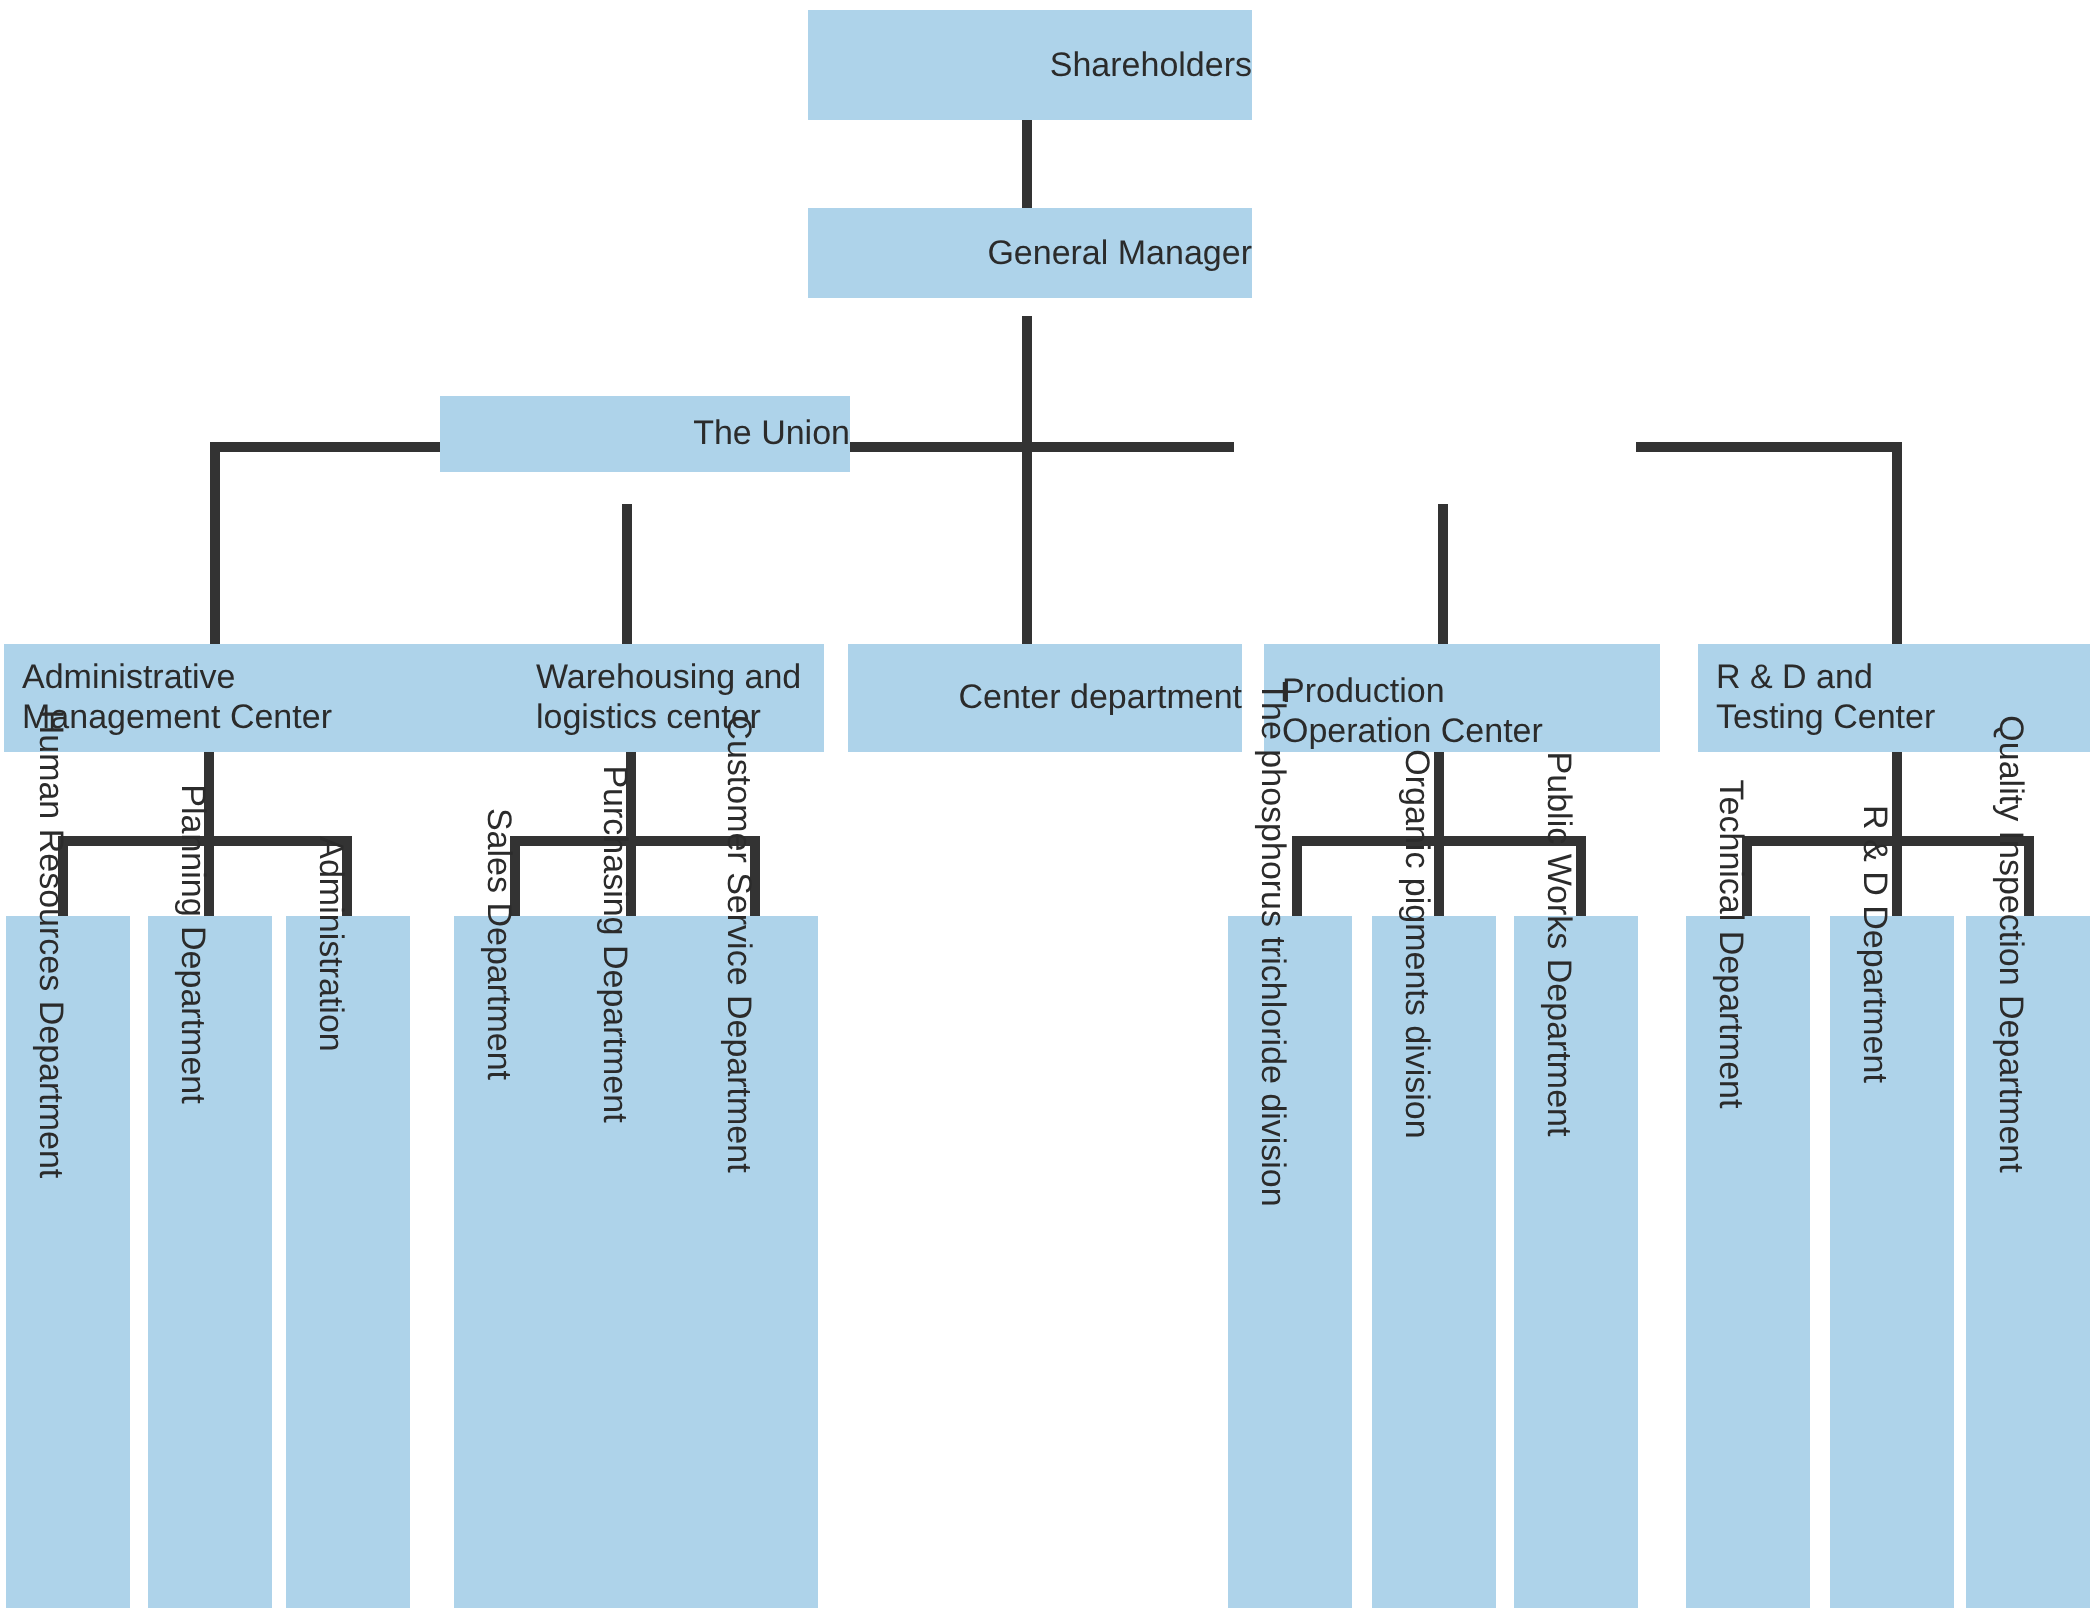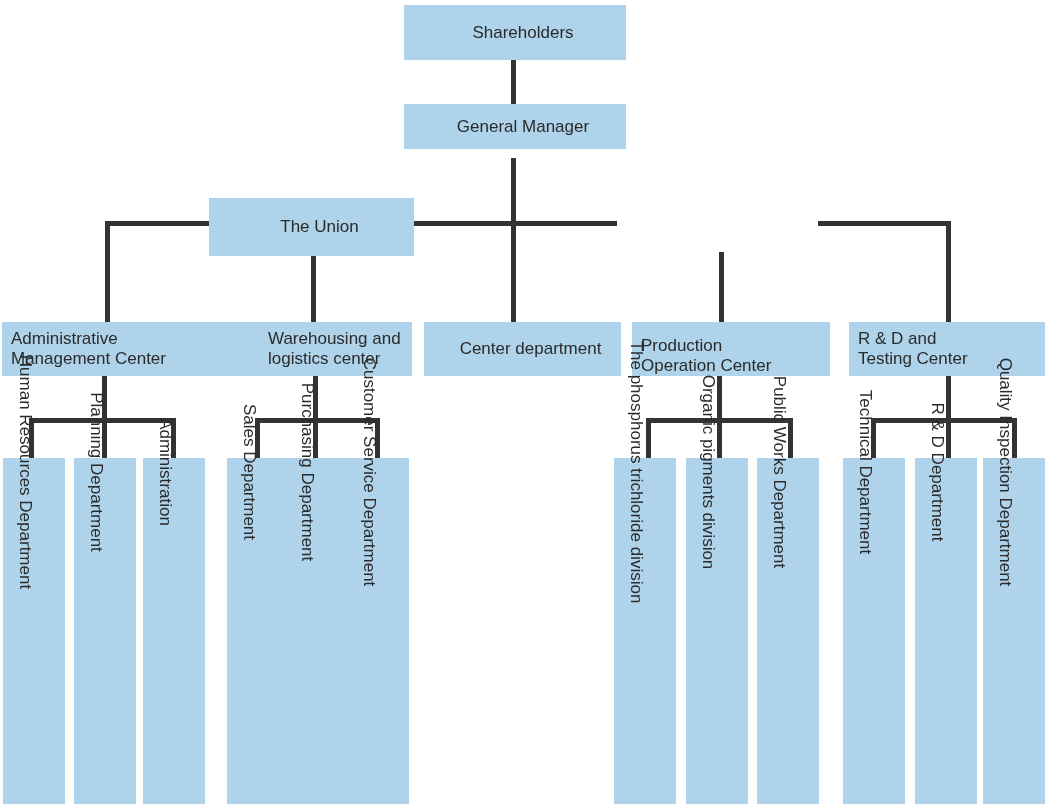--- a/index.html
+++ b/index.html
@@ -29,21 +29,21 @@
     color: #2b2b2b;
     white-space: pre-line;
   }
   
   .node.htext {
     display: flex;
     align-items: center;
   }
   .node.htext.center .label {
     width: 100%;
-    text-align: center;
+    text-align: right;
     padding-left: 16px;
   }
   .node.htext.left .label {
     padding-left: 9px;
     text-align: left;
   }
   
   .node.vtext {
     display: block;
   }
@@ -109,21 +109,21 @@
   <div class="conn" style="left:1012px; top:418px; width:5px; height:40px;"></div>
 
   <div class="node htext center" style="left:404px; top:5px; width:222px; height:55px;">
     <span class="label">Shareholders</span>
   </div>
 
   <div class="node htext center" style="left:404px; top:104px; width:222px; height:45px;">
     <span class="label">General Manager</span>
   </div>
 
-  <div class="node htext center" style="left:209px; top:198px; width:205px; height:58px;">
+  <div class="node htext center" style="left:220px; top:198px; width:205px; height:38px;">
     <span class="label">The Union</span>
   </div>
 
 
   <div class="node htext left" style="left:2px; top:322px; width:226px; height:54px;">
     <span class="label">Administrative
 Management Center</span>
   </div>
 
   <div class="node htext left" style="left:216px; top:322px; width:196px; height:54px;padding-left:43px;">

